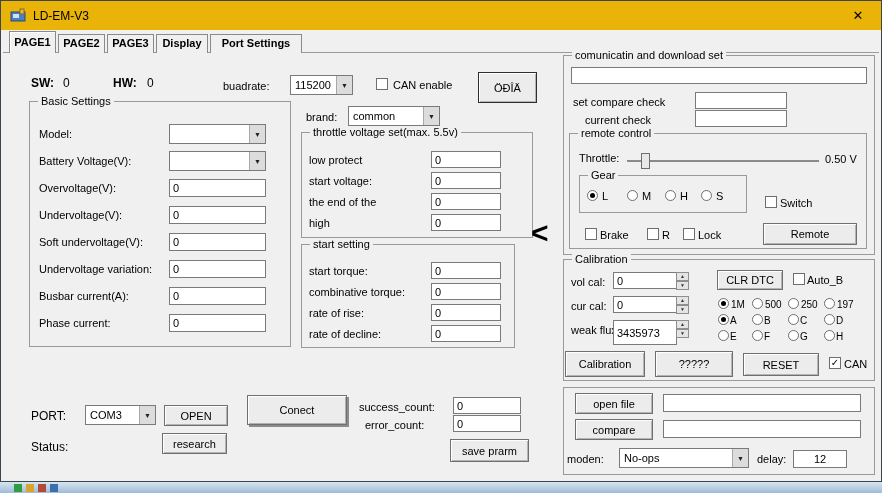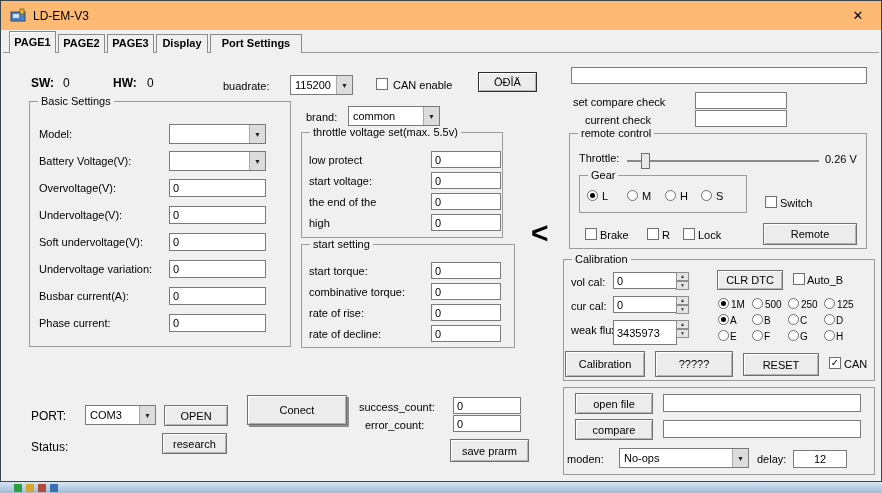--- a/index.html
+++ b/index.html
@@ -3,21 +3,21 @@
 <meta charset="utf-8">
 <style>
   * { margin:0; padding:0; box-sizing:border-box; }
   html,body { width:882px; height:493px; }
   body { font-family:"Liberation Sans", sans-serif; background:#bdd2e6; }
   #screen { position:relative; width:882px; height:493px; overflow:hidden; background:#bdd2e6; }
 
   .window { position:absolute; left:0; top:0; width:882px; height:482px;
             background:#f0f0f0; border:1px solid #3c464f; overflow:hidden; }
 
-  .titlebar { position:absolute; left:0; top:0; right:0; height:29px; background:#fdba74; }
+  .titlebar { position:absolute; left:0; top:0; right:0; height:29px; background:#eab308; }
   .app-icon { position:absolute; left:9px; top:6px; width:17px; height:17px; }
   .win-title { position:absolute; left:32px; top:8px; font-size:12px; color:#000; white-space:nowrap; }
   .close-btn { position:absolute; right:0; top:0; width:46px; height:29px; text-align:center;
                line-height:29px; font-size:13px; color:#000; cursor:pointer; }
 
   .tab { position:absolute; top:33px; height:19px; background:#f0f0f0; border:1px solid #8a8a8a;
          border-bottom:none; font-size:11px; font-weight:bold; text-align:center; line-height:17px;
          z-index:2; cursor:pointer; white-space:nowrap; }
   .tab.active { top:30px; height:22px; z-index:4; box-shadow:inset 1px 1px 0 #ffffff; line-height:20px; }
   .page-line { position:absolute; left:2px; top:51px; width:876px; height:1px; background:#9a9a9a; z-index:1; }
@@ -97,21 +97,21 @@
     <span class="lbl v12" style="left:62px;top:75px;">0</span>
     <span class="lbl b12" style="left:112px;top:75px;">HW:</span>
     <span class="lbl v12" style="left:146px;top:75px;">0</span>
     <span class="lbl" style="left:222px;top:79px;">buadrate:</span>
     <div class="combo" style="left:289px;top:74px;width:63px;height:20px;">
       <span class="combo-val">115200</span>
       <span class="combo-arrow">▼</span>
     </div>
     <span class="cb" style="left:375px;top:77px;"></span>
     <span class="lbl" style="left:392px;top:78px;">CAN enable</span>
-    <div class="btn dark" style="left:477px;top:71px;width:59px;height:20px;">ÖÐÎÄ</div>
+    <div class="btn dark" style="left:477px;top:71px;width:59px;height:31px;">ÖÐÎÄ</div>
 
     <div class="group" style="left:28px;top:100px;width:262px;height:246px;">
       <span class="legend">Basic Settings</span>
     </div>
     <span class="lbl" style="left:38px;top:127px;">Model:</span>
     <div class="combo" style="left:168px;top:123px;width:97px;height:20px;">
       <span class="combo-val"></span>
       <span class="combo-arrow">▼</span>
     </div>
     <span class="lbl" style="left:38px;top:154px;">Battery Voltage(V):</span>
@@ -131,21 +131,21 @@
     <input class="input" style="left: 168px; top: 286px; width: 97px; height: 18px;" value="0">
     <span class="lbl" style="left:38px;top:316px;">Phase current:</span>
     <input class="input" style="left: 168px; top: 313px; width: 97px; height: 18px;" value="0">
 
     <span class="lbl" style="left:305px;top:110px;">brand:</span>
     <div class="combo" style="left:347px;top:105px;width:92px;height:20px;">
       <span class="combo-val">common</span>
       <span class="combo-arrow">▼</span>
     </div>
 
-    <div class="group" style="left:300px;top:131px;width:202px;height:106px;text-align:center;">
+    <div class="group" style="left:300px;top:131px;width:232px;height:106px;text-align:center;">
       <span class="legend">throttle voltage set(max. 5.5v)</span>
     </div>
     <span class="lbl" style="left:308px;top:153px;">low protect</span>
     <input class="input" style="left: 430px; top: 150px; width: 70px; height: 17px;" value="0">
     <span class="lbl" style="left:308px;top:174px;">start voltage:</span>
     <input class="input" style="left: 430px; top: 171px; width: 70px; height: 17px;" value="0">
     <span class="lbl" style="left:308px;top:195px;">the end of the</span>
     <input class="input" style="left: 430px; top: 192px; width: 70px; height: 17px;" value="0">
     <span class="lbl" style="left:308px;top:216px;">high</span>
     <input class="input" style="left: 430px; top: 213px; width: 70px; height: 17px;" value="0">
@@ -157,33 +157,36 @@
     <input class="input" style="left: 430px; top: 261px; width: 70px; height: 17px;" value="0">
     <span class="lbl" style="left:308px;top:285px;">combinative torque:</span>
     <input class="input" style="left: 430px; top: 282px; width: 70px; height: 17px;" value="0">
     <span class="lbl" style="left:308px;top:306px;">rate of rise:</span>
     <input class="input" style="left: 430px; top: 303px; width: 70px; height: 17px;" value="0">
     <span class="lbl" style="left:308px;top:327px;">rate of decline:</span>
     <input class="input" style="left: 430px; top: 324px; width: 70px; height: 17px;" value="0">
 
     <span class="big-lt" style="left:530px;top:215px;">&lt;</span>
 
+    <div class="group" style="left:562px;top:54px;width:312px;height:200px;">
+      <span class="legend">comunicatin and download set</span>
+    </div>
     <input class="input" style="left: 570px; top: 66px; width: 296px; height: 17px;" value="">
     <span class="lbl" style="left:572px;top:95px;">set compare check</span>
     <input class="input" style="left: 694px; top: 91px; width: 92px; height: 17px;" value="">
     <span class="lbl" style="left:572px;top:113px;margin-left:12px;">current check</span>
     <input class="input" style="left: 694px; top: 109px; width: 92px; height: 17px;" value="">
 
     <div class="group" style="left:568px;top:132px;width:298px;height:116px;">
       <span class="legend">remote control</span>
     </div>
     <span class="lbl" style="left:578px;top:151px;">Throttle:</span>
     <div class="slider-track" style="left:626px;top:159px;width:192px;"></div>
     <div class="slider-thumb" style="left:640px;top:152px;"></div>
-    <span class="lbl" style="left:824px;top:152px;">0.26 V</span>
+    <span class="lbl" style="left:824px;top:152px;">0.50 V</span>
 
     <div class="group" style="left:578px;top:174px;width:168px;height:38px;">
       <span class="legend">Gear</span>
     </div>
     <span class="rb checked" style="left:586px;top:189px;"></span>
     <span class="lbl" style="left:601px;top:189px;">L</span>
     <span class="rb" style="left:626px;top:189px;"></span>
     <span class="lbl" style="left:641px;top:189px;">M</span>
     <span class="rb" style="left:664px;top:189px;"></span>
     <span class="lbl" style="left:679px;top:189px;">H</span>
@@ -219,21 +222,21 @@
       <i>▲</i>
       <i>▼</i>
     </span>
     <span class="rb checked" style="left:717px;top:297px;"></span>
     <span class="lbl small" style="left:730px;top:298px;">1M</span>
     <span class="rb" style="left:751px;top:297px;"></span>
     <span class="lbl small" style="left:764px;top:298px;">500</span>
     <span class="rb" style="left:787px;top:297px;"></span>
     <span class="lbl small" style="left:800px;top:298px;">250</span>
     <span class="rb" style="left:823px;top:297px;"></span>
-    <span class="lbl small" style="left:836px;top:298px;">125</span>
+    <span class="lbl small" style="left:836px;top:298px;">197</span>
 
     <span class="lbl" style="left:570px;top:323px;">weak flux:</span>
     <input class="input" style="left: 612px; top: 319px; width: 64px; height: 25px;" value="3435973">
     <span class="spin" style="left:675px;top:319px;height:17px;">
       <i>▲</i>
       <i>▼</i>
     </span>
     <span class="rb checked" style="left:717px;top:313px;"></span>
     <span class="lbl small" style="left:729px;top:314px;">A</span>
     <span class="rb" style="left:751px;top:313px;"></span>

